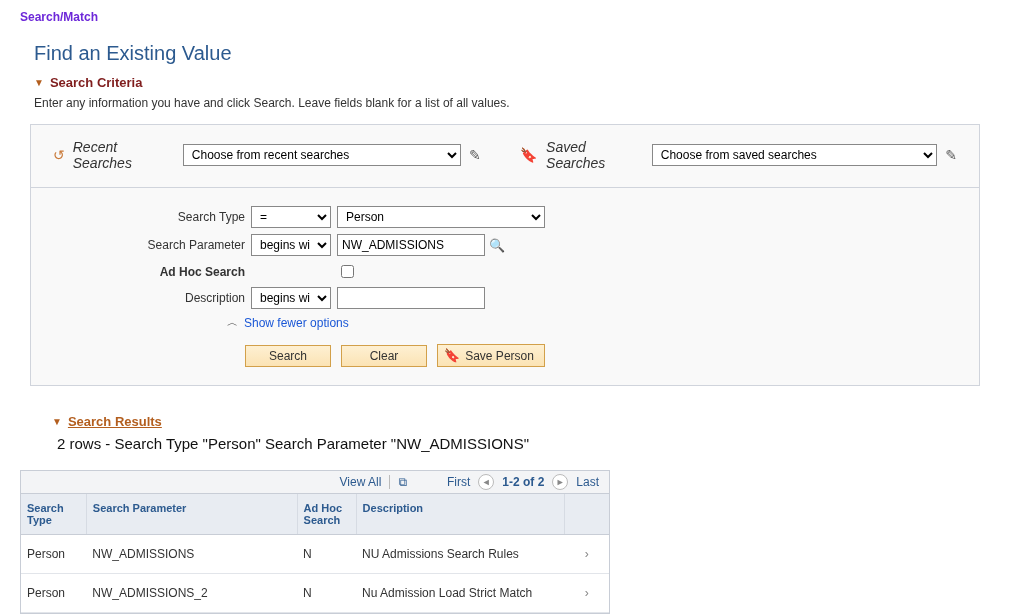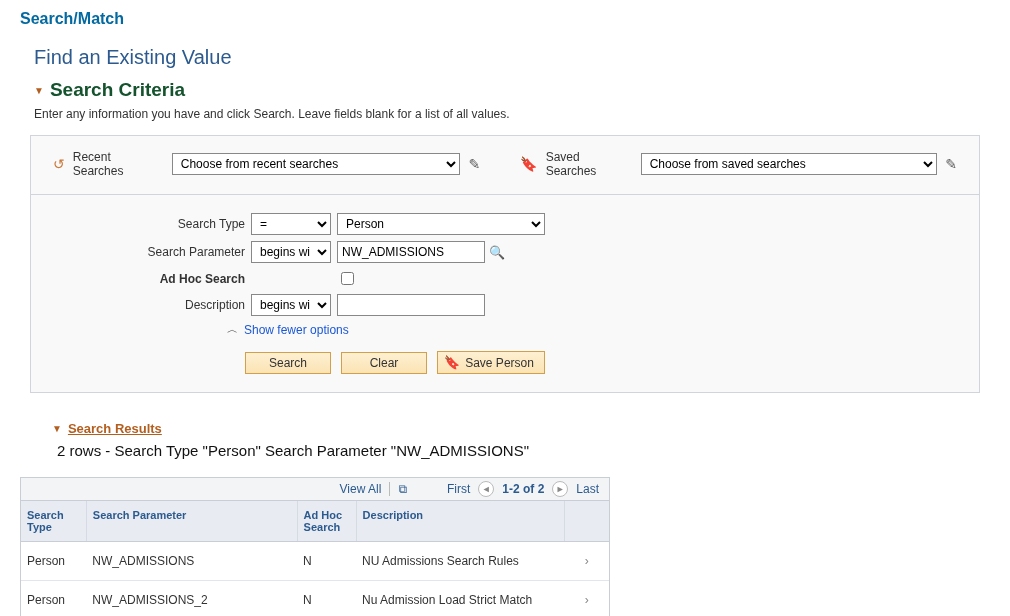--- a/index.html
+++ b/index.html
@@ -5,23 +5,23 @@
   * { box-sizing: border-box; }
   body {
     margin: 0;
     padding: 10px 20px;
     font-family: Arial, Helvetica, sans-serif;
     font-size: 12px;
     color: #333;
     background: #fff;
   }
   .page-title {
-    color: #0369a1;
+    color: #6d28d9;
     font-weight: bold;
-    font-size: 16px;
+    font-size: 12px;
     margin-bottom: 18px;
   }
   .section-header {
     color: #2c5a8f;
     font-weight: normal;
     font-size: 20px;
     margin-left: 14px;
     margin-bottom: 10px;
   }
   .criteria-header {
@@ -29,23 +29,23 @@
     align-items: center;
     gap: 6px;
     margin-left: 14px;
     margin-bottom: 6px;
   }
   .criteria-header .chevron {
     color: #b35e1e;
     font-size: 10px;
   }
   .criteria-header .label {
-    color: #14532d;
+    color: #7f1d1d;
     font-weight: bold;
-    font-size: 19px;
+    font-size: 13px;
   }
   .instructions {
     font-size: 12px;
     margin-left: 14px;
     margin-bottom: 14px;
     color: #333;
   }
   .criteria-box {
     border: 1px solid #d0d4dc;
     background: #f9f9f9;
@@ -65,21 +65,21 @@
   }
   .searches-row .group + .group { margin-left: 40px; }
   .icon-recent {
     color: #c97a3a;
     font-size: 14px;
   }
   .icon-bookmark {
     color: #c97a3a;
     font-size: 14px;
   }
-  .searches-row .text-label { font-size: 12px; }
+  .searches-row .text-label { font-size: 14px; font-style: italic; }
   select {
     font-size: 12px;
     padding: 2px 4px;
     height: 22px;
     border: 1px solid #888;
     background: #fff;
   }
   input[type="text"] {
     font-size: 12px;
     padding: 2px 4px;

